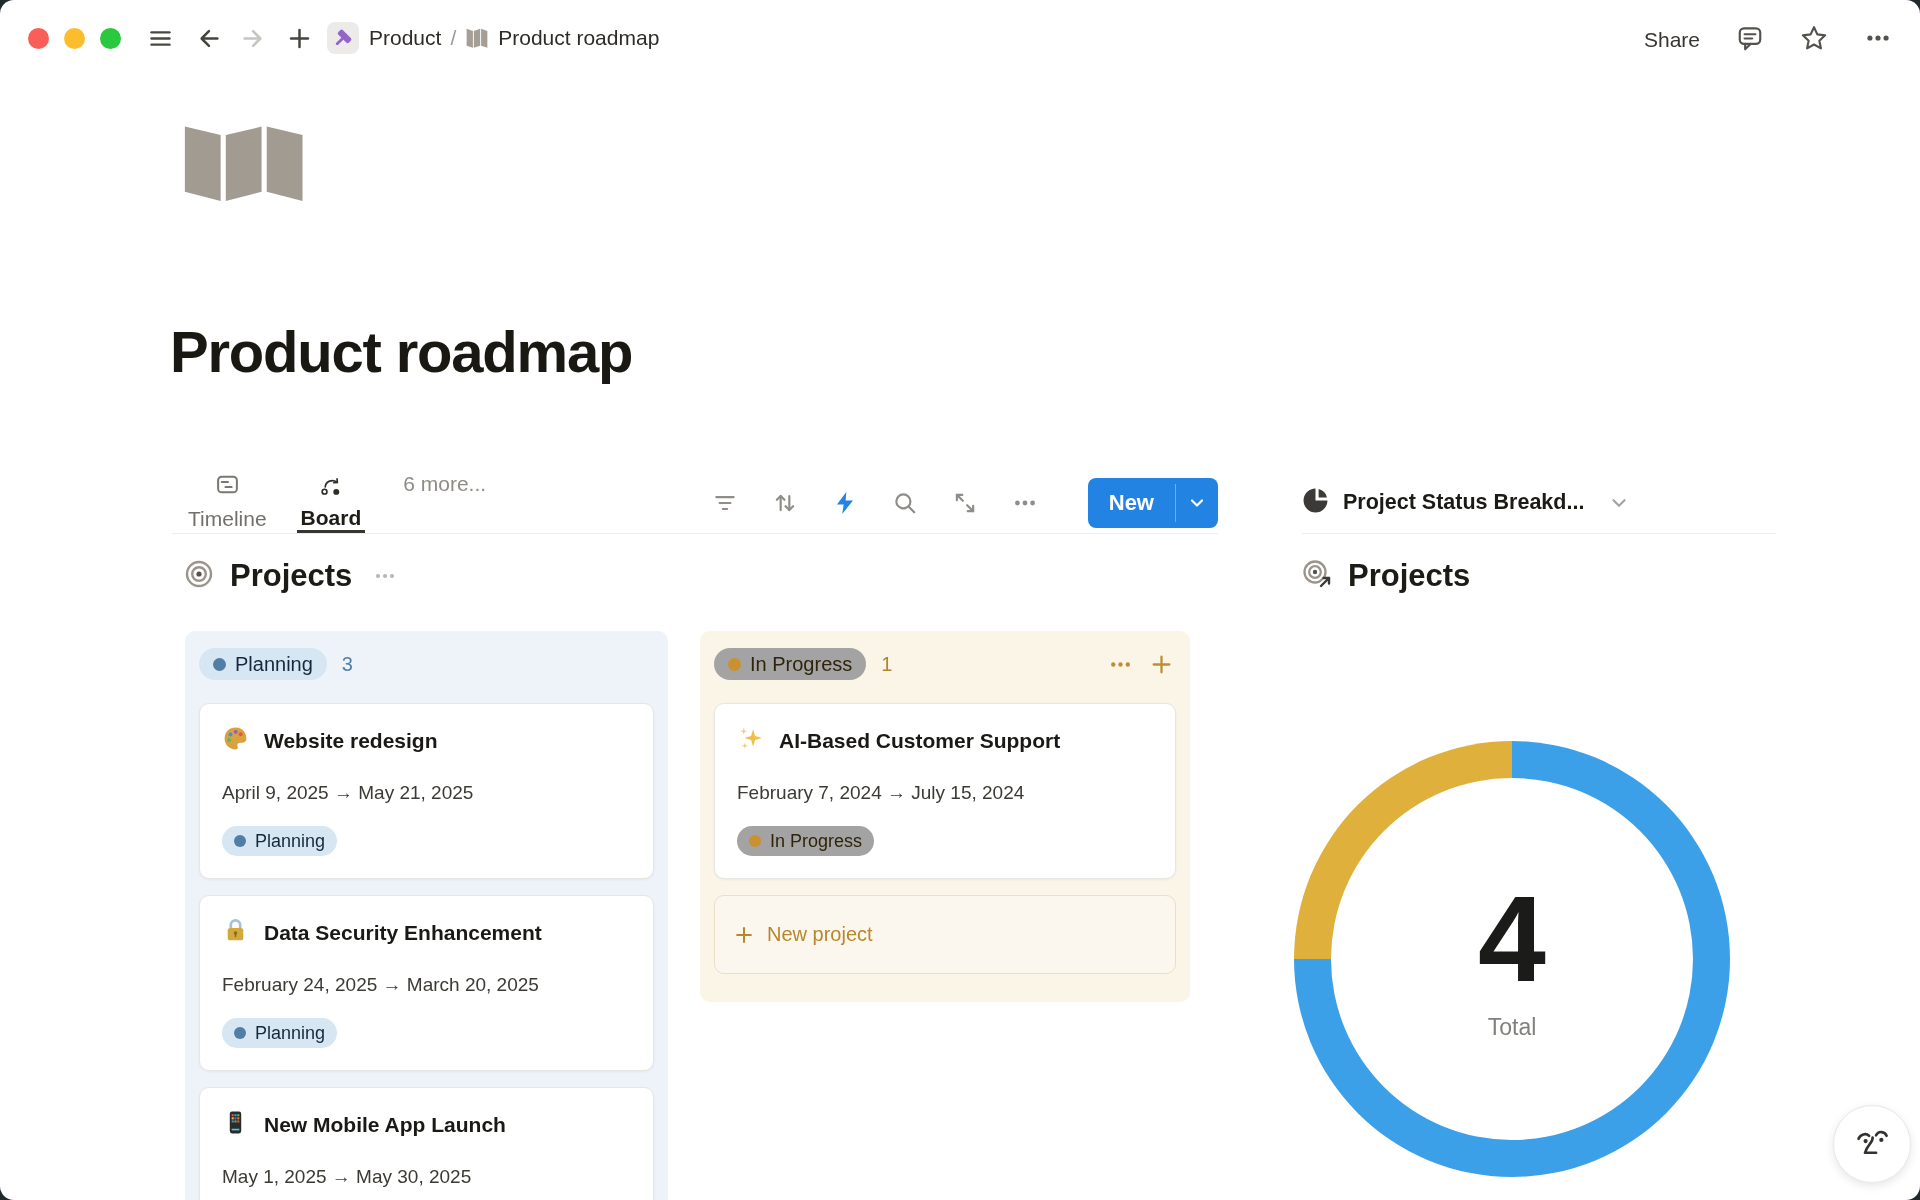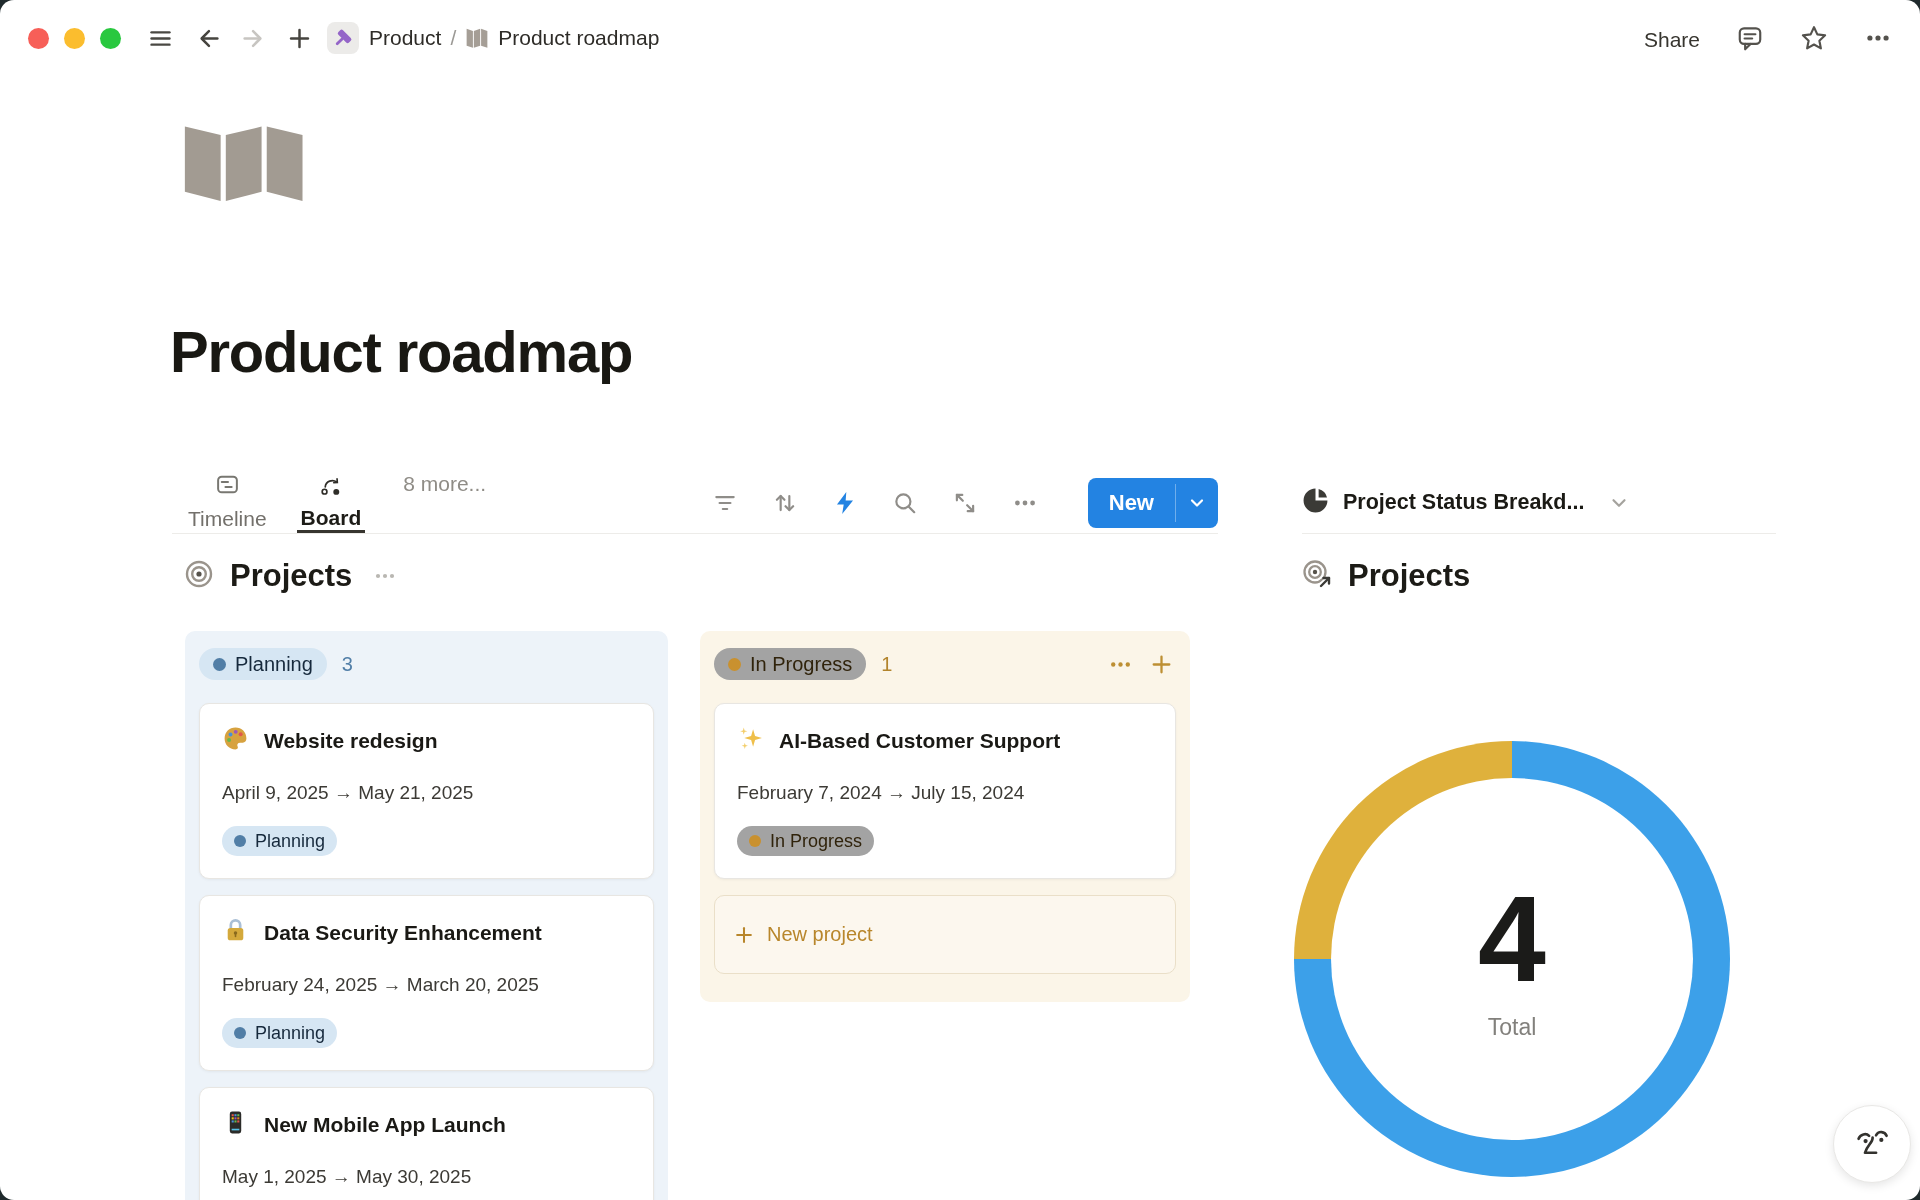--- a/index.html
+++ b/index.html
@@ -206,21 +206,21 @@
             <g stroke="#2F2D28" stroke-width="1.9" fill="none" stroke-linecap="round">
               <circle cx="5.2" cy="19" r="2.7"></circle>
               <path d="M6 13.5 C6.5 7 14.5 4.5 19 8"></path>
               <path d="M19.5 4.5 L19.8 8.6 L15.7 8.9"></path>
             </g>
             <circle cx="18.6" cy="19.3" r="3.4" fill="#2F2D28"></circle>
           </svg>
         <span>Board</span>
       </div>
       <div class="tab inactive more">
-        <span>8 more...</span>
+        <span>6 more...</span>
       </div>
       <div class="toolbar">
         <span class="tb-icon">
           <svg width="26" height="26" viewBox="0 0 24 24">
               <g stroke="#8F8D89" stroke-width="2" stroke-linecap="round">
                 <line x1="4" y1="6.5" x2="20" y2="6.5"></line>
                 <line x1="7" y1="12" x2="17" y2="12"></line>
                 <line x1="10" y1="17.5" x2="14" y2="17.5"></line>
               </g>
             </svg>

